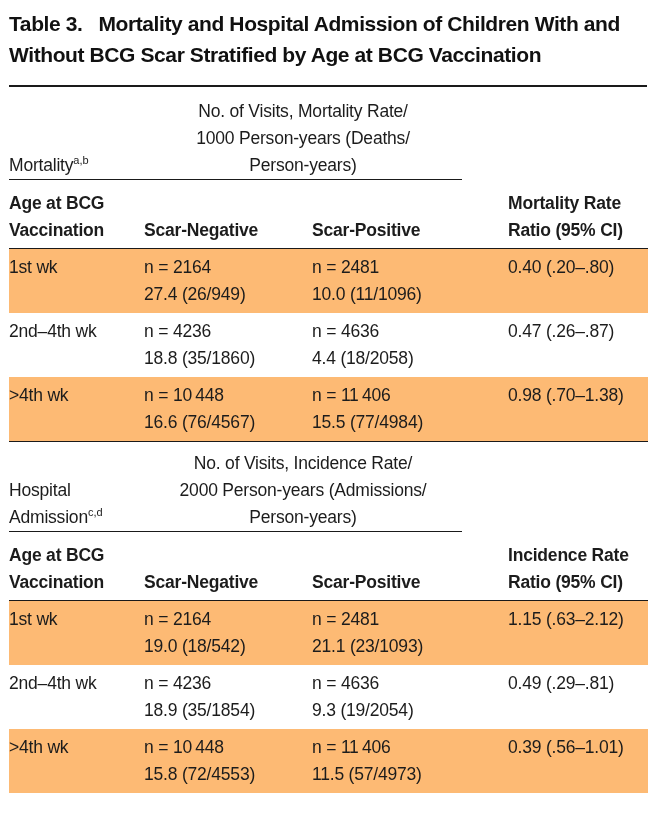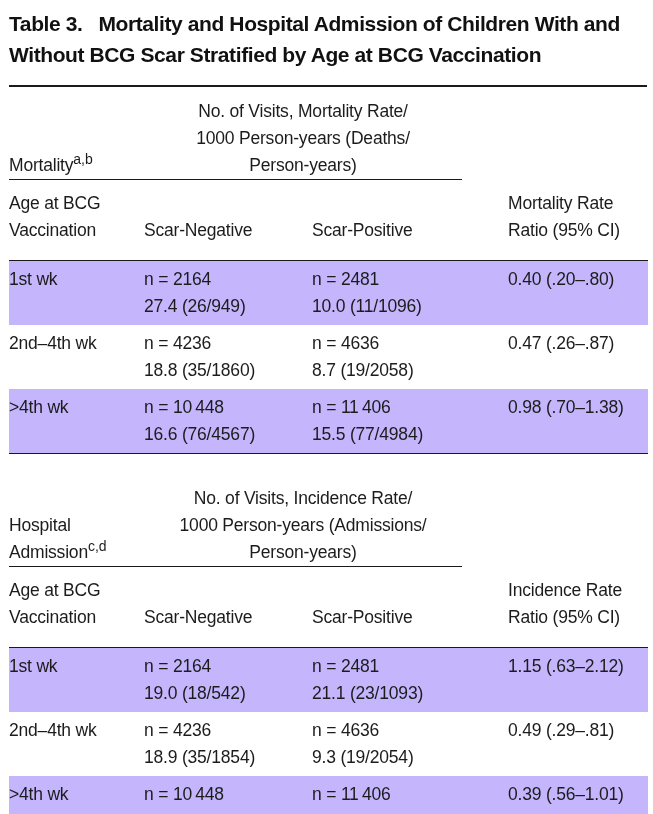--- a/index.html
+++ b/index.html
@@ -50,53 +50,54 @@
   col.c3 { width: 150px; }
   col.c4 { width: 186px; }
 
   
   tr.group-row td {
     vertical-align: bottom;
     height: 92px;
     margin-top: 47px;
   }
   tr.group-row.second td {
-    padding-top: 26px;
+    padding-top: 3px;
     height: 86px;
   }
   td.group-label {
     border-bottom: 1.5px solid #1a1a1a;
     padding-bottom: 1px;
   }
   td.span-head {
     border-bottom: 1.5px solid #1a1a1a;
     text-align: center;
     padding-bottom: 1px;
   }
   sup.fn {
-    font-size: 14px;
+    font-size: 11px;
     letter-spacing: 0;
     vertical-align: super;
     line-height: 0;
   }
 
   
   tr.colhead-row td {
     vertical-align: bottom;
     border-bottom: 1.5px solid #1a1a1a;
-    padding: 10px 0 16px 0;
+    padding: 10px 0 4px 0;
+    font-weight: bold;
   }
 
   
   tr.data-row td {
     vertical-align: top;
     padding: 5px 0 5px 0;
   }
   tr.shaded {
-    background: #c4b5fd;
+    background: #fdba74;
   }
   tr.section-end td {
     border-bottom: 1.5px solid #1a1a1a;
   }
   .center {
     white-space: nowrap;
   }
   .col3pad {
     padding-right: 42px !important;
   }
@@ -164,21 +165,21 @@
     </tr>
 
     <tr class="data-row">
       <td>2nd–4th wk</td>
       <td class="center">
         <div>n = 4236</div>
         <div>18.8 (35/1860)</div>
       </td>
       <td class="center col3pad">
         <div>n = 4636</div>
-        <div>8.7 (19/2058)</div>
+        <div>4.4 (18/2058)</div>
       </td>
       <td class="col4pad">0.47 (.26–.87)</td>
     </tr>
 
     <tr class="data-row shaded section-end">
       <td>&gt;4th wk</td>
       <td class="center">
         <div>n = 10 448</div>
         <div>16.6 (76/4567)</div>
       </td>
@@ -191,21 +192,21 @@
 
     <tr class="group-row second">
       <td class="group-label">
         <div>Hospital</div>
         <div>
           <span>Admission</span><sup class="fn">c,d</sup>
         </div>
       </td>
       <td class="span-head" colspan="2">
         <div>No. of Visits, Incidence Rate/</div>
-        <div>1000 Person-years (Admissions/</div>
+        <div>2000 Person-years (Admissions/</div>
         <div>Person-years)</div>
       </td>
       <td></td>
     </tr>
 
     <tr class="colhead-row">
       <td>
         <div>Age at BCG</div>
         <div>Vaccination</div>
       </td>

